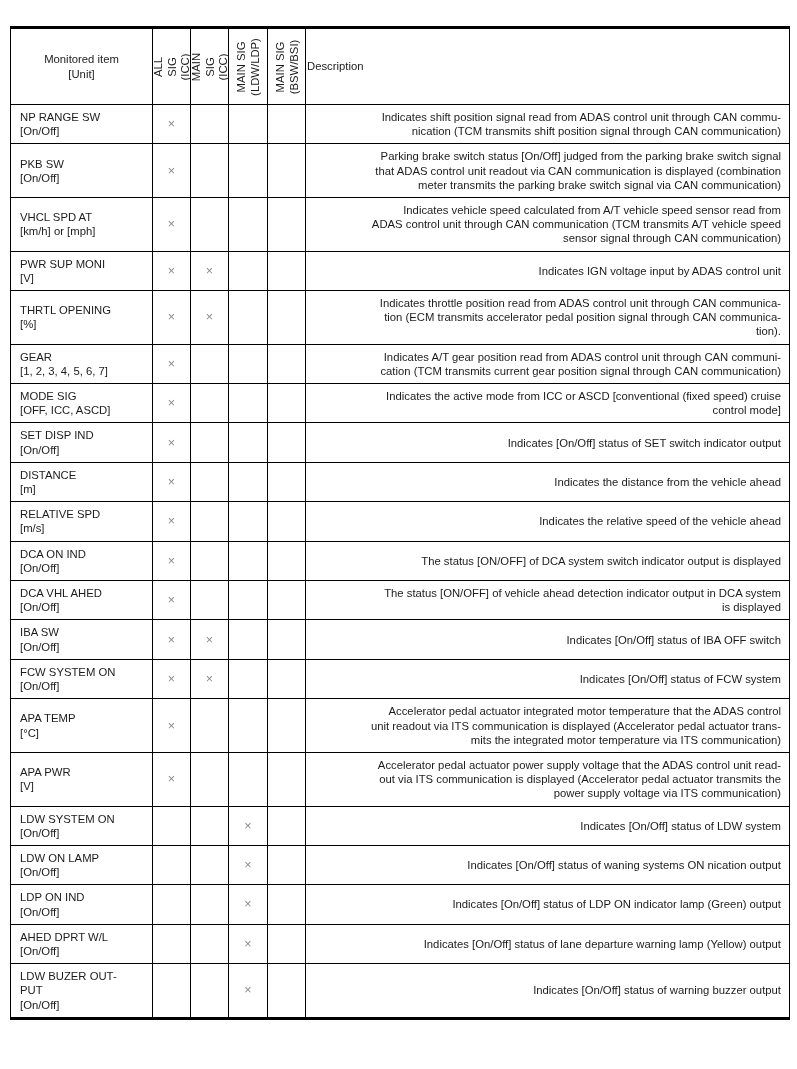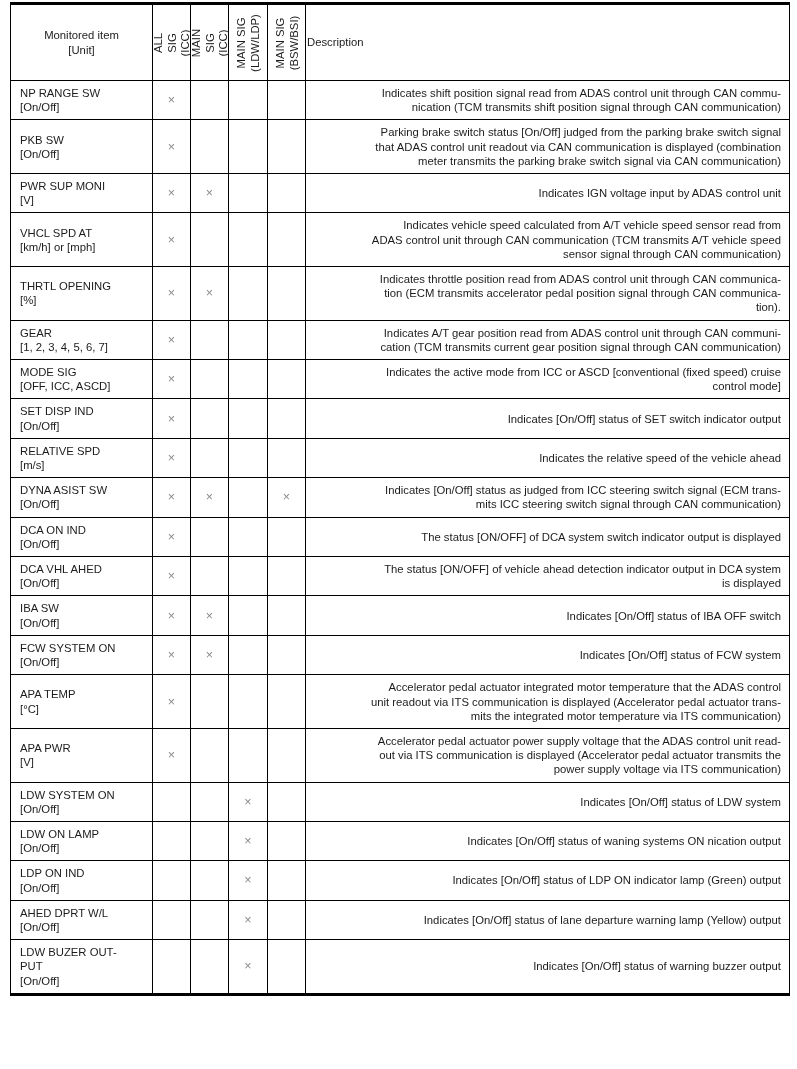--- a/index.html
+++ b/index.html
@@ -6,21 +6,21 @@
     margin: 0;
     padding: 0;
     background: #ffffff;
   }
   .page {
     position: relative;
     width: 797px;
     height: 1069px;
     background: #ffffff;
     box-sizing: border-box;
-    padding: 2px 0 0 10px;
+    padding: 26px 0 0 10px;
     font-family: "Liberation Sans", sans-serif;
     color: #1c1c1c;
   }
   table.monitor {
     border-collapse: collapse;
     table-layout: fixed;
     width: 779px;
     border-top: 3px solid #000;
     border-bottom: 3px solid #000;
     font-size: 11.3px;
@@ -130,42 +130,42 @@
     <td class="sig">×</td>
     <td class="sig"></td>
     <td class="sig"></td>
     <td class="sig"></td>
     <td class="desc">Parking brake switch status [On/Off] judged from the parking brake switch signal
 that ADAS control unit readout via CAN communication is displayed (combination
 meter transmits the parking brake switch signal via CAN communication)</td>
   </tr>
 
   <tr>
-    <td class="item">PWR SUP MONI
-[V]</td>
-    <td class="sig">×</td>
-    <td class="sig">×</td>
-    <td class="sig"></td>
-    <td class="sig"></td>
-    <td class="desc">Indicates IGN voltage input by ADAS control unit</td>
-  </tr>
-
-  <tr>
     <td class="item">VHCL SPD AT
 [km/h] or [mph]</td>
     <td class="sig">×</td>
     <td class="sig"></td>
     <td class="sig"></td>
     <td class="sig"></td>
     <td class="desc">Indicates vehicle speed calculated from A/T vehicle speed sensor read from
 ADAS control unit through CAN communication (TCM transmits A/T vehicle speed
 sensor signal through CAN communication)</td>
   </tr>
 
   <tr>
+    <td class="item">PWR SUP MONI
+[V]</td>
+    <td class="sig">×</td>
+    <td class="sig">×</td>
+    <td class="sig"></td>
+    <td class="sig"></td>
+    <td class="desc">Indicates IGN voltage input by ADAS control unit</td>
+  </tr>
+
+  <tr>
     <td class="item">THRTL OPENING
 [%]</td>
     <td class="sig">×</td>
     <td class="sig">×</td>
     <td class="sig"></td>
     <td class="sig"></td>
     <td class="desc">Indicates throttle position read from ADAS control unit through CAN communica-
 tion (ECM transmits accelerator pedal position signal through CAN communica-
 tion).</td>
   </tr>
@@ -195,41 +195,40 @@
   <tr>
     <td class="item">SET DISP IND
 [On/Off]</td>
     <td class="sig">×</td>
     <td class="sig"></td>
     <td class="sig"></td>
     <td class="sig"></td>
     <td class="desc">Indicates [On/Off] status of SET switch indicator output</td>
   </tr>
 
+  <tr>
+    <td class="item">DISTANCE
+[m]</td>
+    <td class="sig">×</td>
+    <td class="sig"></td>
+    <td class="sig"></td>
+    <td class="sig"></td>
+    <td class="desc">Indicates the distance from the vehicle ahead</td>
+  </tr>
 
   <tr>
     <td class="item">RELATIVE SPD
 [m/s]</td>
     <td class="sig">×</td>
     <td class="sig"></td>
     <td class="sig"></td>
     <td class="sig"></td>
     <td class="desc">Indicates the relative speed of the vehicle ahead</td>
   </tr>
 
-  <tr>
-    <td class="item">DYNA ASIST SW
-[On/Off]</td>
-    <td class="sig">×</td>
-    <td class="sig">×</td>
-    <td class="sig"></td>
-    <td class="sig">×</td>
-    <td class="desc">Indicates [On/Off] status as judged from ICC steering switch signal (ECM trans-
-mits ICC steering switch signal through CAN communication)</td>
-  </tr>
 
   <tr>
     <td class="item">DCA ON IND
 [On/Off]</td>
     <td class="sig">×</td>
     <td class="sig"></td>
     <td class="sig"></td>
     <td class="sig"></td>
     <td class="desc">The status [ON/OFF] of DCA system switch indicator output is displayed</td>
   </tr>

